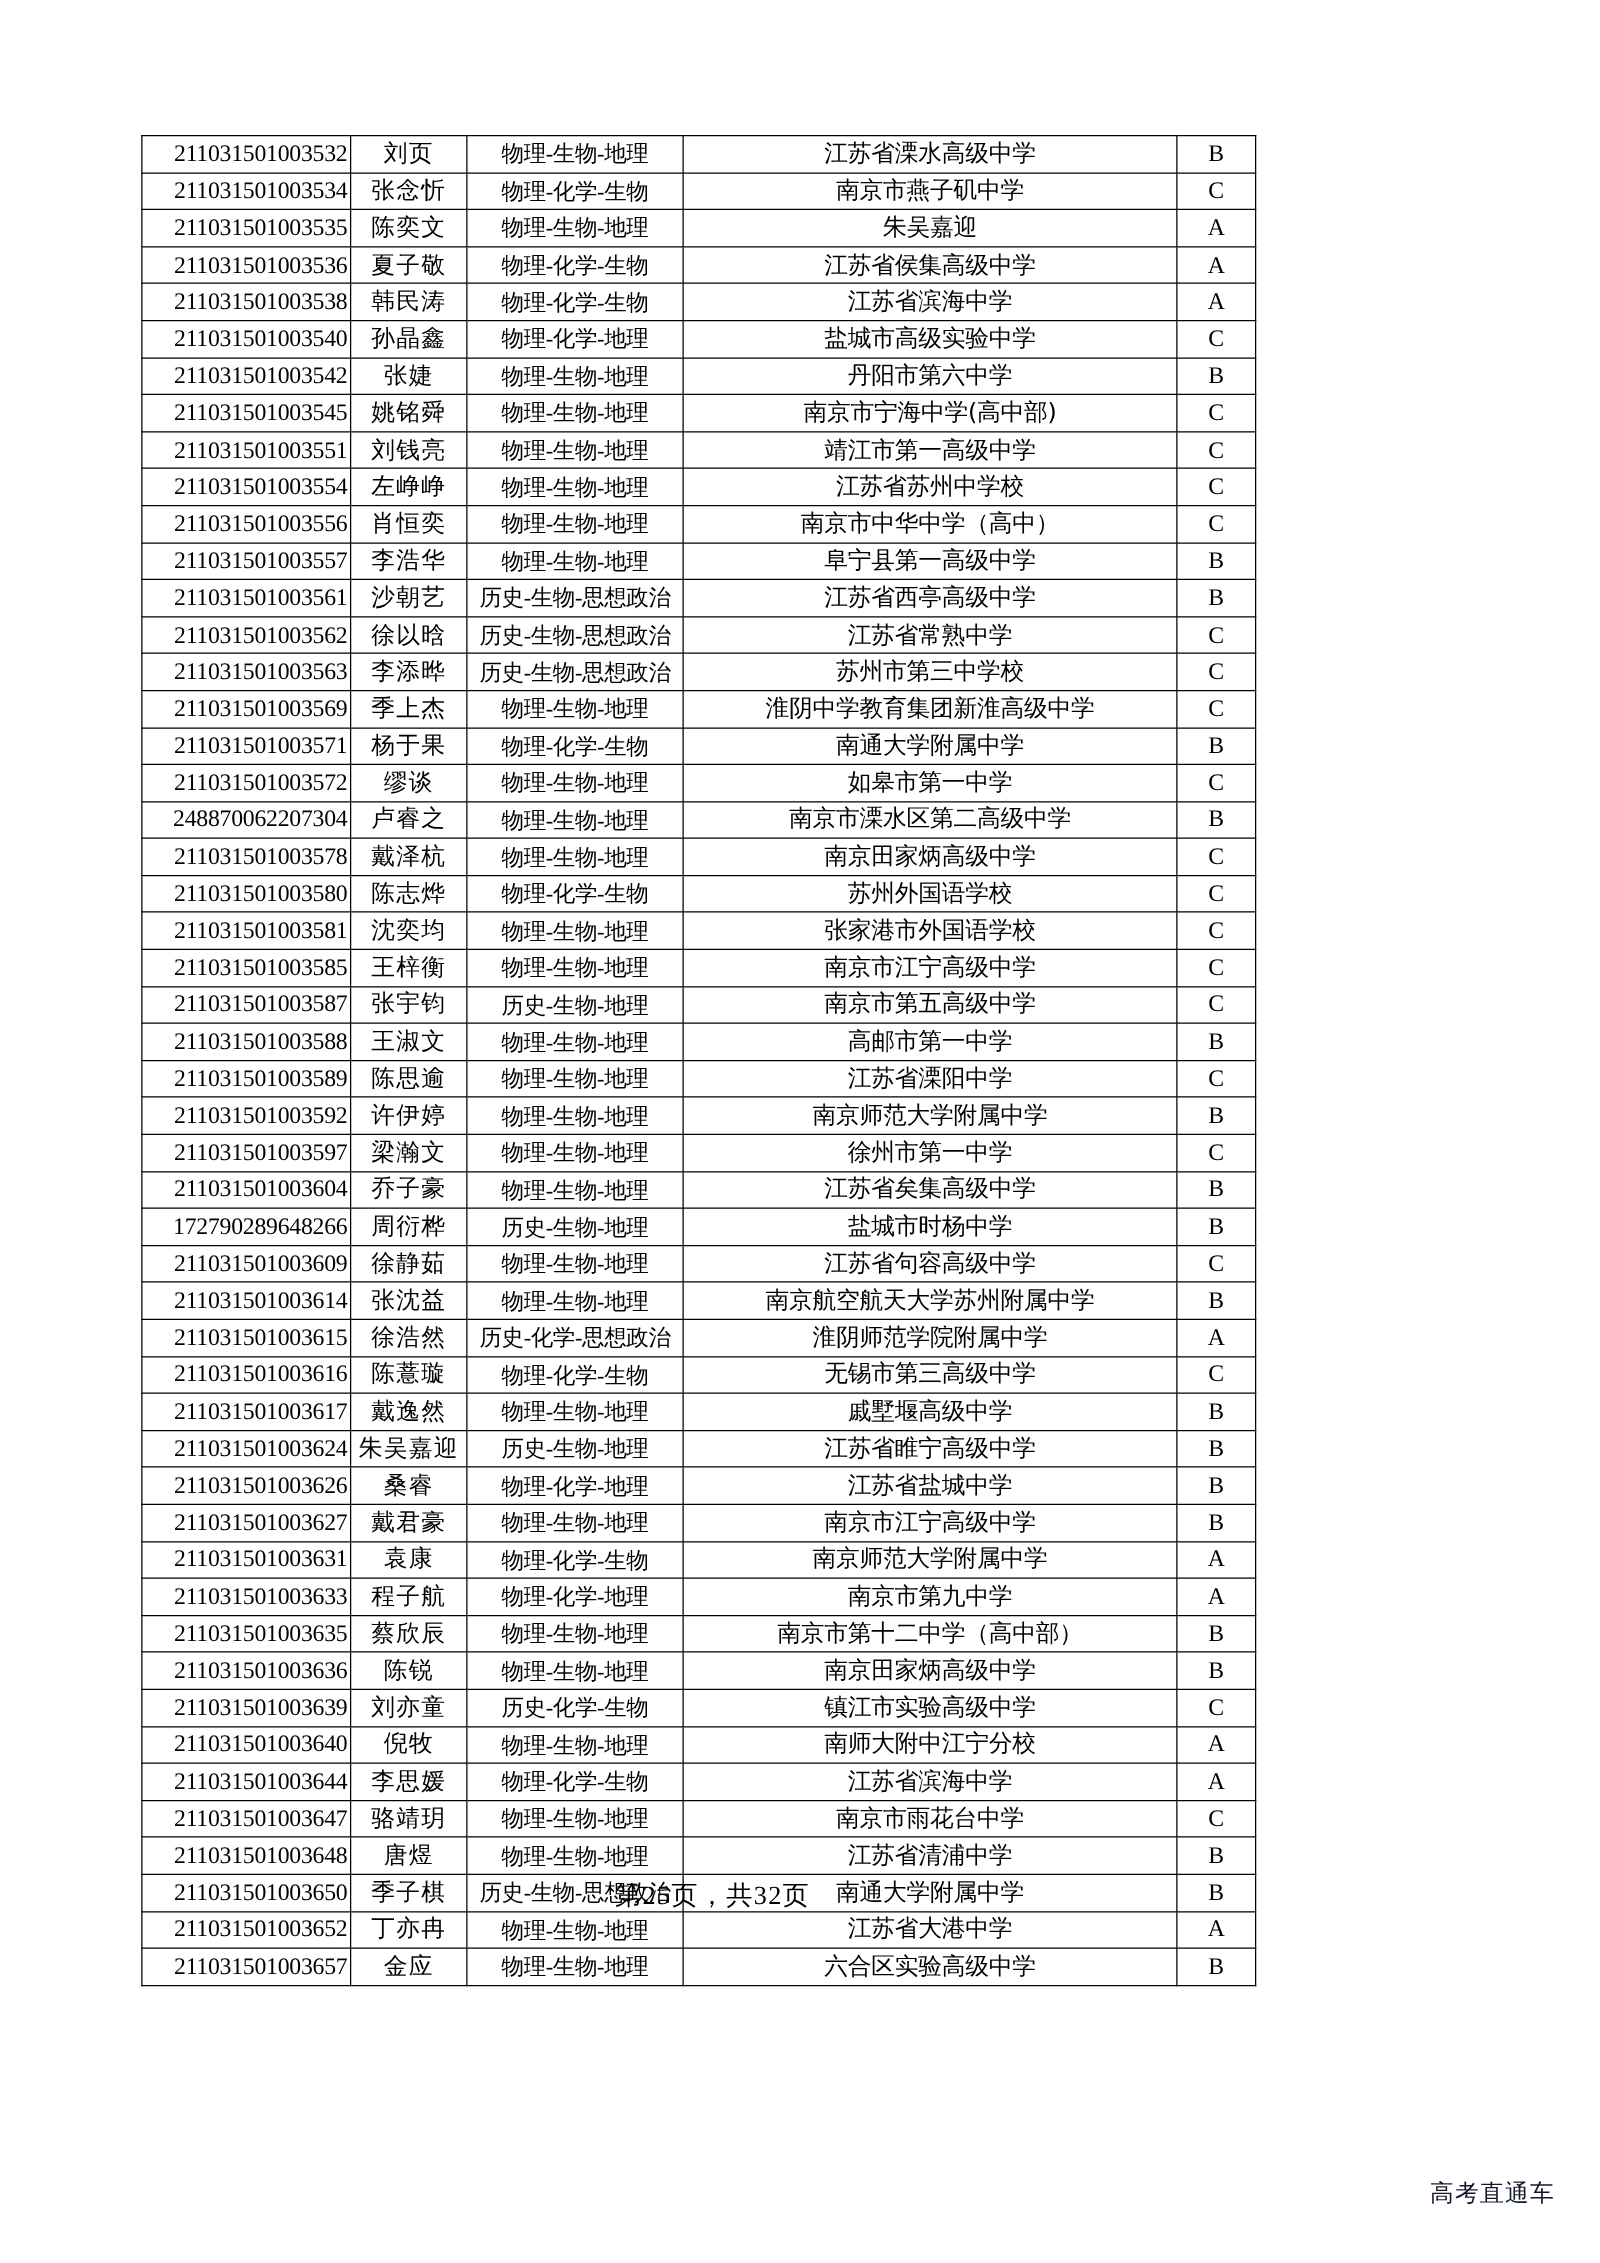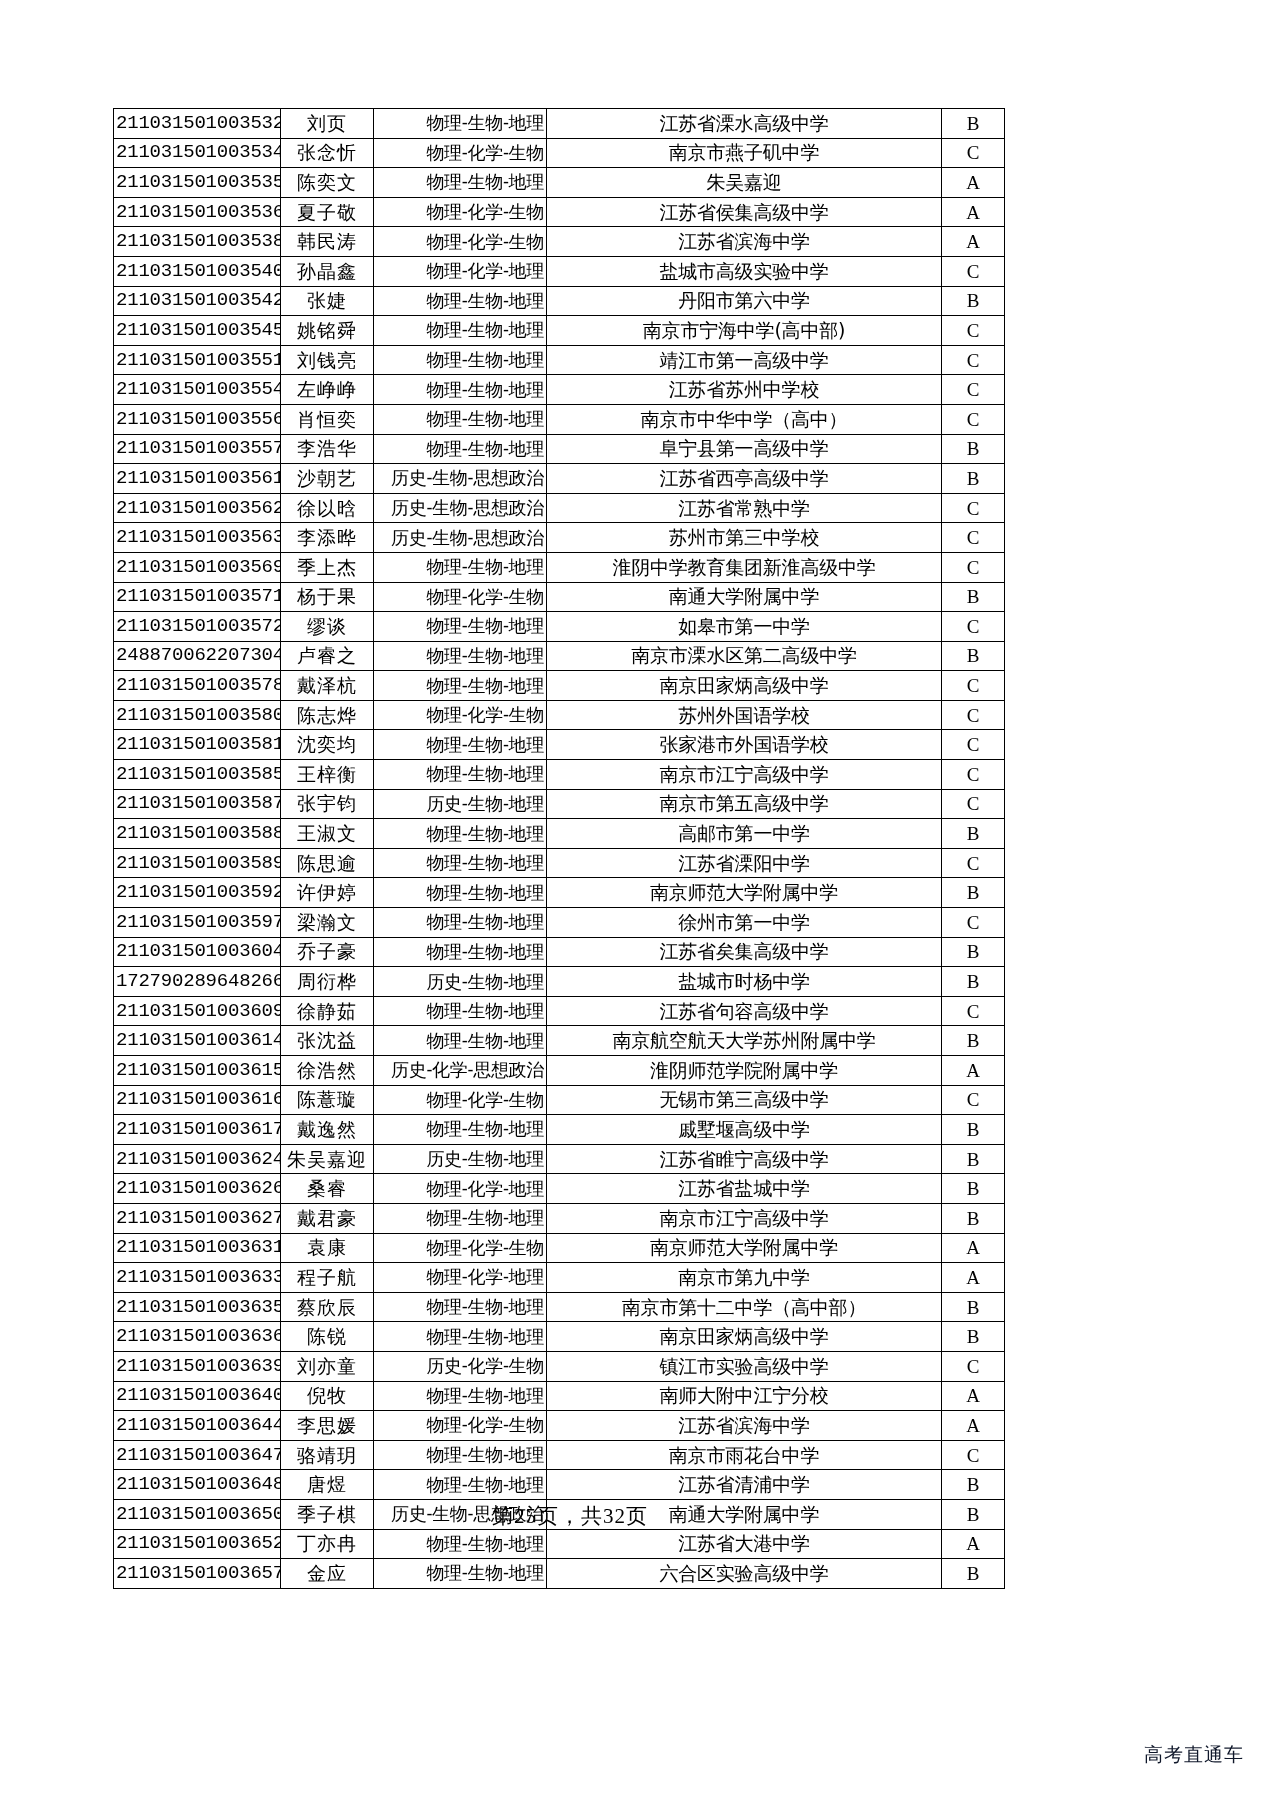--- a/index.html
+++ b/index.html
@@ -38,38 +38,38 @@
     border: 1px solid #000000;
     height: 28.6px;
     line-height: 1.0;
     padding: 0 2px;
     vertical-align: middle;
     white-space: nowrap;
     overflow: hidden;
   }
   .c-id {
     width: 162px;
-    text-align: left;
+    text-align: right;
     font-size: 19px;
     letter-spacing: -0.2px;
-    font-family: Liberation Mono, monospace;
+    font-family: Liberation Serif, serif;
   }
   .c-name {
     width: 88px;
     text-align: center;
     font-size: 19px;
     font-family: "DejaVu Sans", "Liberation Sans", sans-serif;
     letter-spacing: 1px;
     margin-left: 40px;
   }
   .c-subj {
     width: 168px;
-    text-align: right;
+    text-align: center;
     font-size: 18px;
-    font-family: Liberation Sans, sans-serif;
+    font-family: Liberation Serif, serif;
     letter-spacing: -0.3px;
   }
   .c-school {
     width: 390px;
     text-align: center;
     font-size: 19px;
     font-family: "DejaVu Sans", "Liberation Sans", sans-serif;
     letter-spacing: -0.2px;
     margin-left: 24px;
   }

